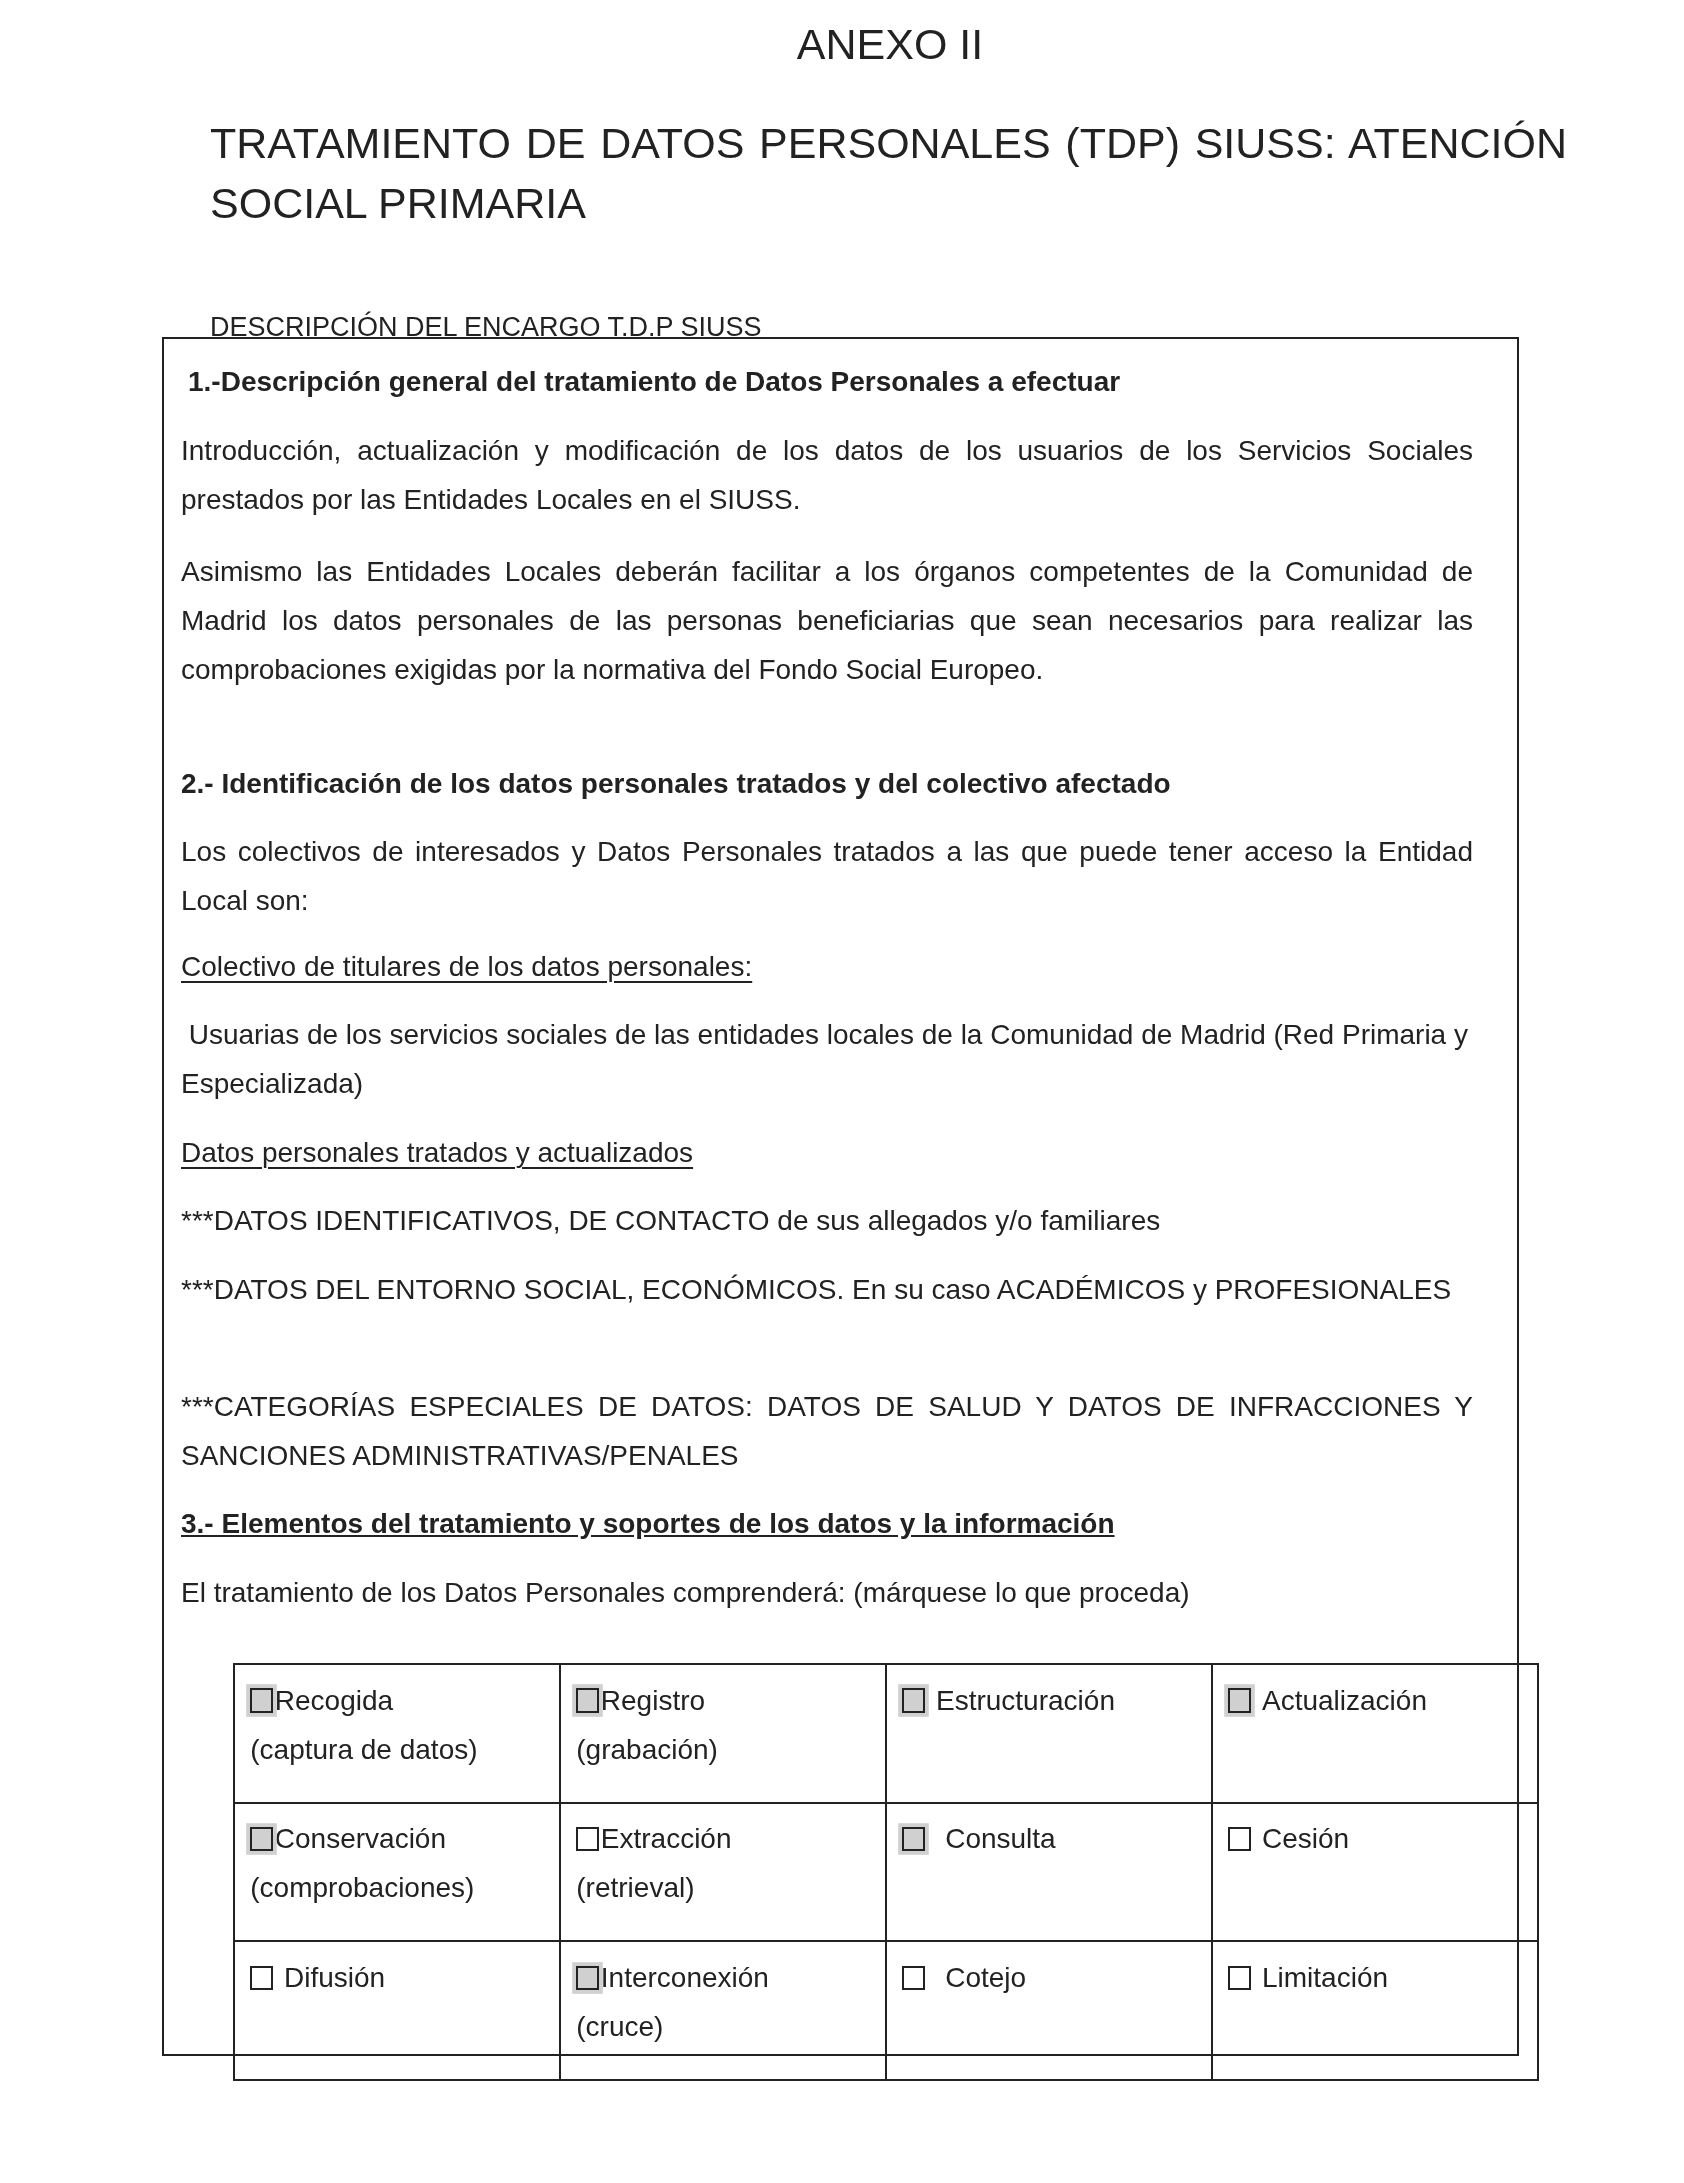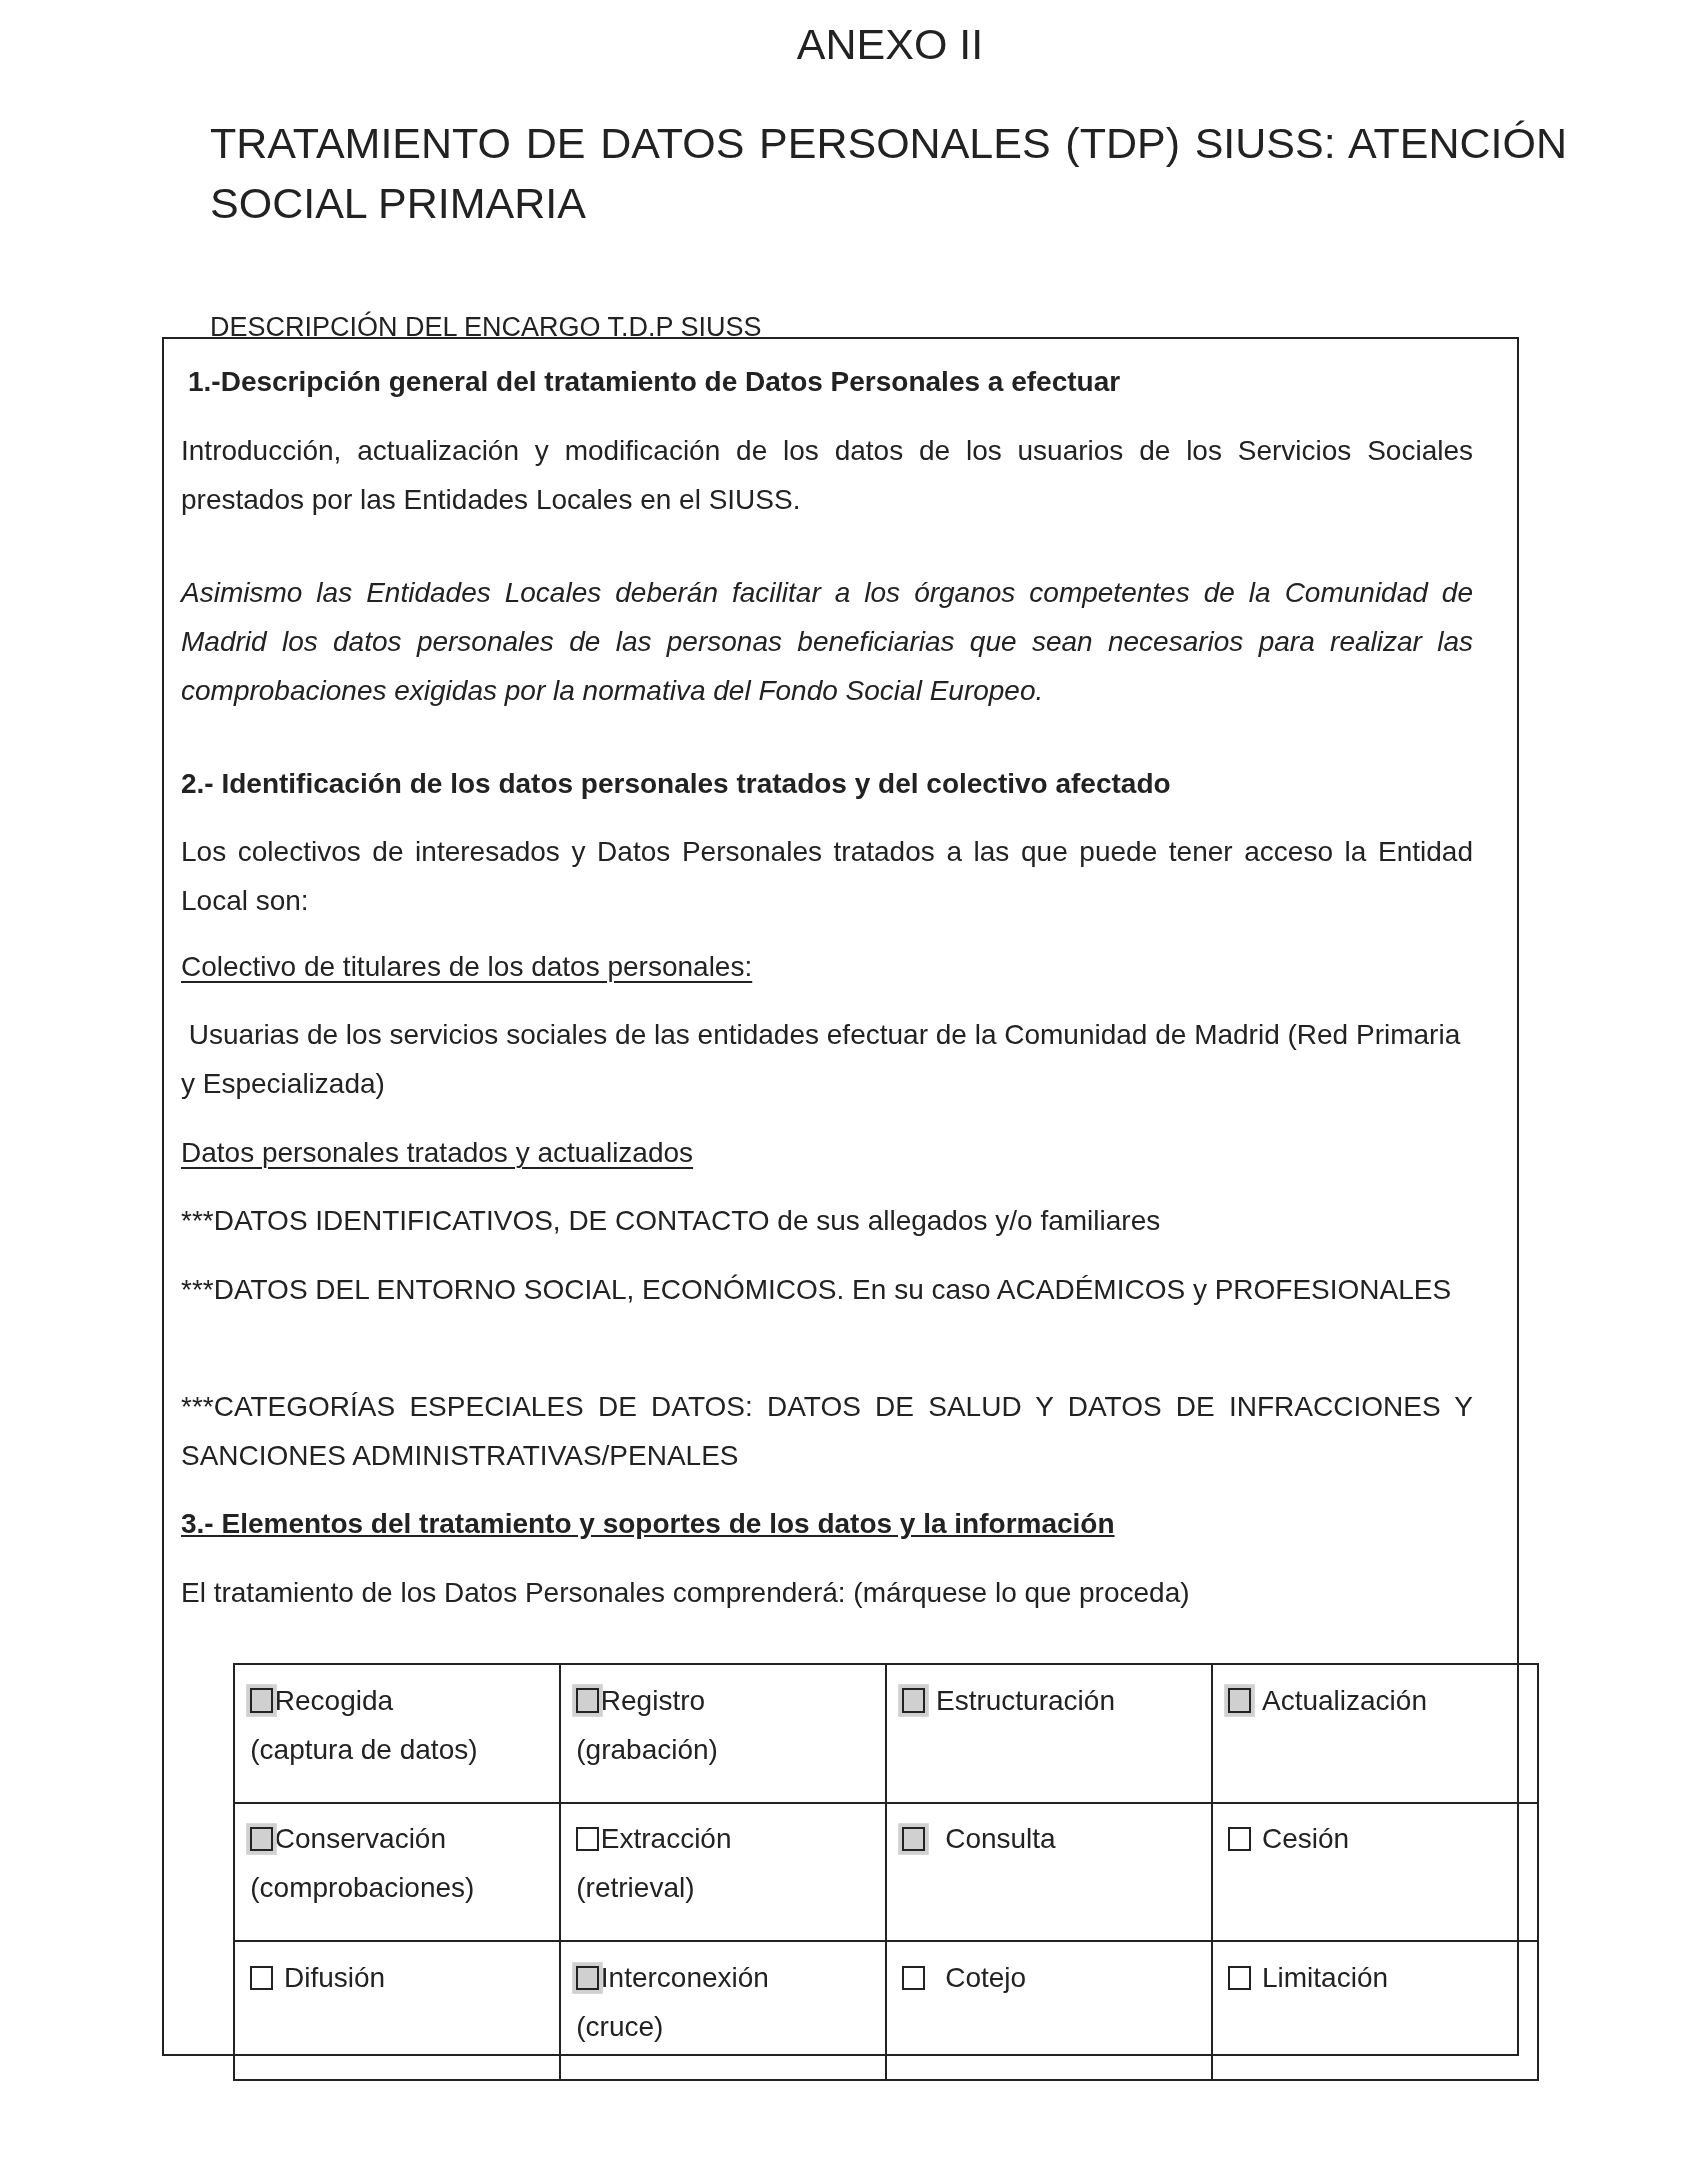--- a/index.html
+++ b/index.html
@@ -24,26 +24,26 @@
 <body>
 
 <div class="abs annex">ANEXO II</div>
 <div class="abs title">TRATAMIENTO DE DATOS PERSONALES (TDP) SIUSS: ATENCIÓN SOCIAL PRIMARIA</div>
 <div class="abs subtitle">DESCRIPCIÓN DEL ENCARGO T.D.P SIUSS</div>
 
 <div class="abs outer-box"></div>
 
 <div class="para head" style="top:357px; left:188px;">1.-Descripción general del tratamiento de Datos Personales a efectuar</div>
 <div class="para" style="top:426px;">Introducción, actualización y modificación de los datos de los usuarios de los Servicios Sociales prestados por las Entidades Locales en el SIUSS.</div>
-<div class="para" style="top:568px;font-style:italic;">Asimismo las Entidades Locales deberán facilitar a los órganos competentes de la Comunidad de Madrid los datos personales de las personas beneficiarias que sean necesarios para realizar las comprobaciones exigidas por la normativa del Fondo Social Europeo.</div>
+<div class="para" style="top:547px;">Asimismo las Entidades Locales deberán facilitar a los órganos competentes de la Comunidad de Madrid los datos personales de las personas beneficiarias que sean necesarios para realizar las comprobaciones exigidas por la normativa del Fondo Social Europeo.</div>
 
 <div class="para head" style="top:759px;">2.- Identificación de los datos personales tratados y del colectivo afectado</div>
 <div class="para" style="top:827px;">Los colectivos de interesados y Datos Personales tratados a las que puede tener acceso la Entidad Local son:</div>
 <div class="para nojust" style="top:942px;"><span class="u">Colectivo de titulares de los datos personales:</span></div>
-<div class="para nojust" style="top:1010px; text-indent:7.7px;">Usuarias de los servicios sociales de las entidades efectuar de la Comunidad de Madrid (Red Primaria y Especializada)</div>
+<div class="para nojust" style="top:1010px; text-indent:7.7px;">Usuarias de los servicios sociales de las entidades locales de la Comunidad de Madrid (Red Primaria y Especializada)</div>
 <div class="para nojust" style="top:1128px;"><span class="u">Datos personales tratados y actualizados</span></div>
 <div class="para nojust" style="top:1196px;text-align:right;">***DATOS IDENTIFICATIVOS, DE CONTACTO de sus allegados y/o familiares</div>
 <div class="para" style="top:1265px;">***DATOS DEL ENTORNO SOCIAL, ECONÓMICOS. En su caso ACADÉMICOS y PROFESIONALES</div>
 <div class="para" style="top:1382px;">***CATEGORÍAS ESPECIALES DE DATOS: DATOS DE SALUD Y DATOS DE INFRACCIONES Y SANCIONES ADMINISTRATIVAS/PENALES</div>
 
 <div class="para head" style="top:1499px;text-decoration:underline;">3.- Elementos del tratamiento y soportes de los datos y la información</div>
 <div class="para nojust" style="top:1568px;">El tratamiento de los Datos Personales comprenderá: (márquese lo que proceda)</div>
 
 <table class="checks">
   <tbody>

